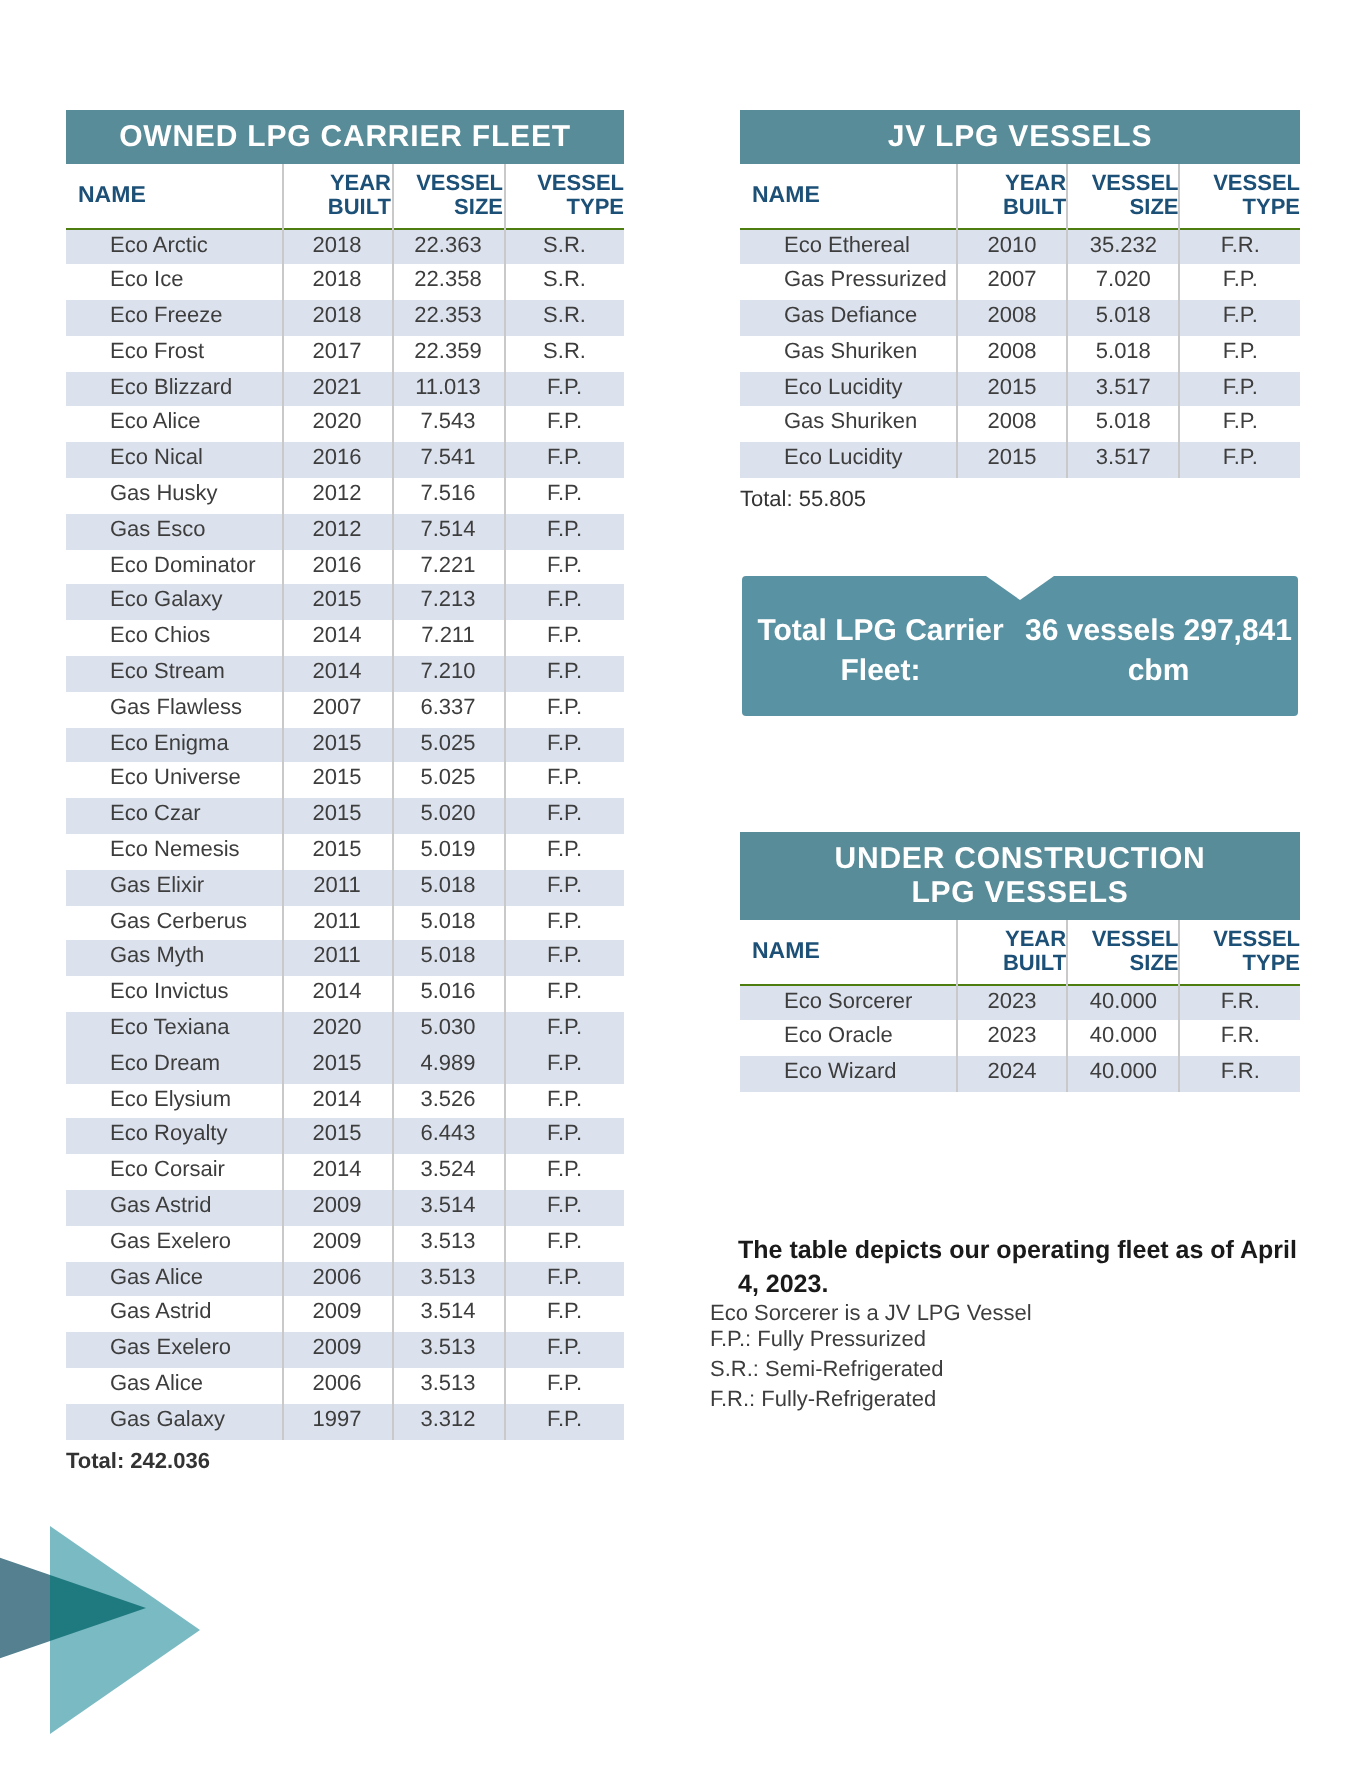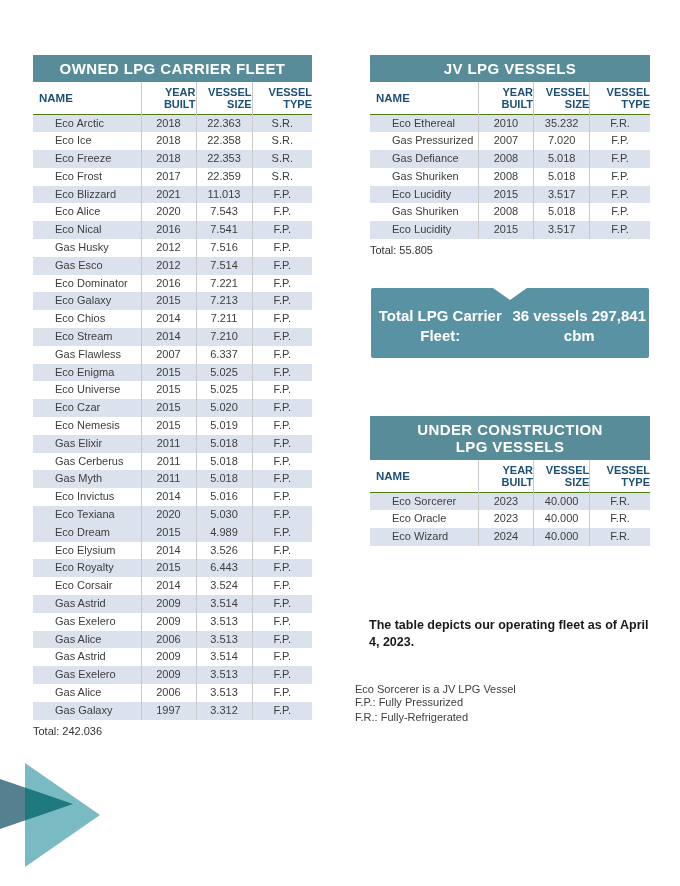--- a/index.html
+++ b/index.html
@@ -31,37 +31,37 @@
   thead tr{border-bottom:1px solid #4d7c0f}
   th{color:var(--navy);font-size:11px;font-weight:bold;height:32px;vertical-align:middle;line-height:12px;text-align:right}
   th.c-name{text-align:left;padding-left:6px;font-size:11.5px}
   td{font-size:11px;color:var(--text-dark);height:17.8px;line-height:17.8px;text-align:center;padding:0;white-space:nowrap;overflow:hidden}
   td.c-name{text-align:left;padding-left:22px}
   .c-name{width:108px}.c-year{width:55px}.c-size{width:56px}.c-type{width:60px}
   tr.shaded{background:var(--row-shade)}
   th + th, td + td{border-left:1px solid var(--border)}
 
   .total-line{font-size:11px;color:#333;padding:5px 28px 0 0}
-  .total-line.bold{font-weight:normal}
+  .total-line.bold{font-weight:bold}
 
   .banner{
     position:absolute;left:371px;top:288px;width:278px;height:70px;
     background:var(--banner-teal);border-radius:2px;
     display:flex;flex-direction:row;justify-content:center;align-items:center;
     color:#fff;font-weight:bold;font-size:15px;line-height:20px;text-align:center;padding-top:6px;
   }
   .banner .notch{
     position:absolute;top:0;left:50%;transform:translateX(-50%);
     width:0;height:0;border-left:17px solid transparent;border-right:17px solid transparent;
     border-top:12px solid #fff;
   }
 
   .notes{position:absolute;left:355px;top:617px;width:310px;text-align:left;color:var(--text-dark)}
   .note-bold{font-size:12.5px;font-weight:bold;color:#1a1a1a;line-height:17px;padding:0 14px}
-  .note-jv{margin-top:32px;font-size:11px}
+  .note-jv{margin-top:0;font-size:11px}
   .note-abbr{font-size:11px;line-height:15px}
 
   .decoration{position:absolute;left:0;top:754px}
 </style>
 </head>
 <body>
 
 <div class="page">
 
   <section class="table-block" id="owned-table">
@@ -385,20 +385,21 @@
           </tr>
         </tbody>
       </table>
   </section>
 
   <div class="notes">
     <div class="note-bold">The table depicts our operating fleet as of April 4, 2023.</div>
     <div class="note-jv">Eco Sorcerer is a JV LPG Vessel</div>
     <div class="note-abbr">
       <div>F.P.: Fully Pressurized</div>
+      <div>S.R.: Semi-Refrigerated</div>
       <div>F.R.: Fully-Refrigerated</div>
     </div>
   </div>
 
   <svg class="decoration" width="120" height="116" viewBox="0 0 120 116" aria-hidden="true">
     <polygon points="-55,6 73,50 -55,94" fill="#54808f"></polygon>
     <polygon points="25,9 100,61 25,113" fill="#7abac3"></polygon>
     <polygon points="25,33.5 73,50 25,66.5" fill="#1f7a80"></polygon>
   </svg>
 

